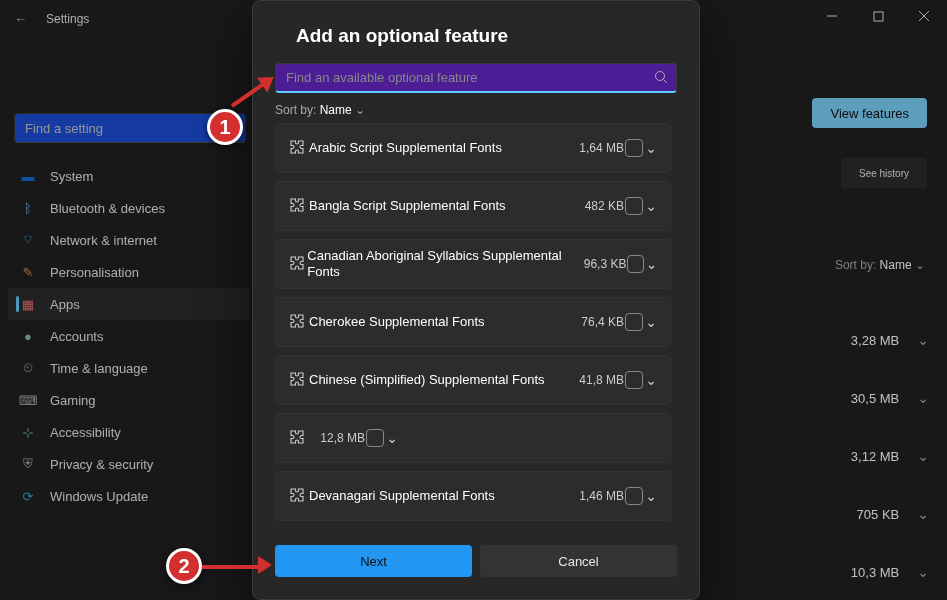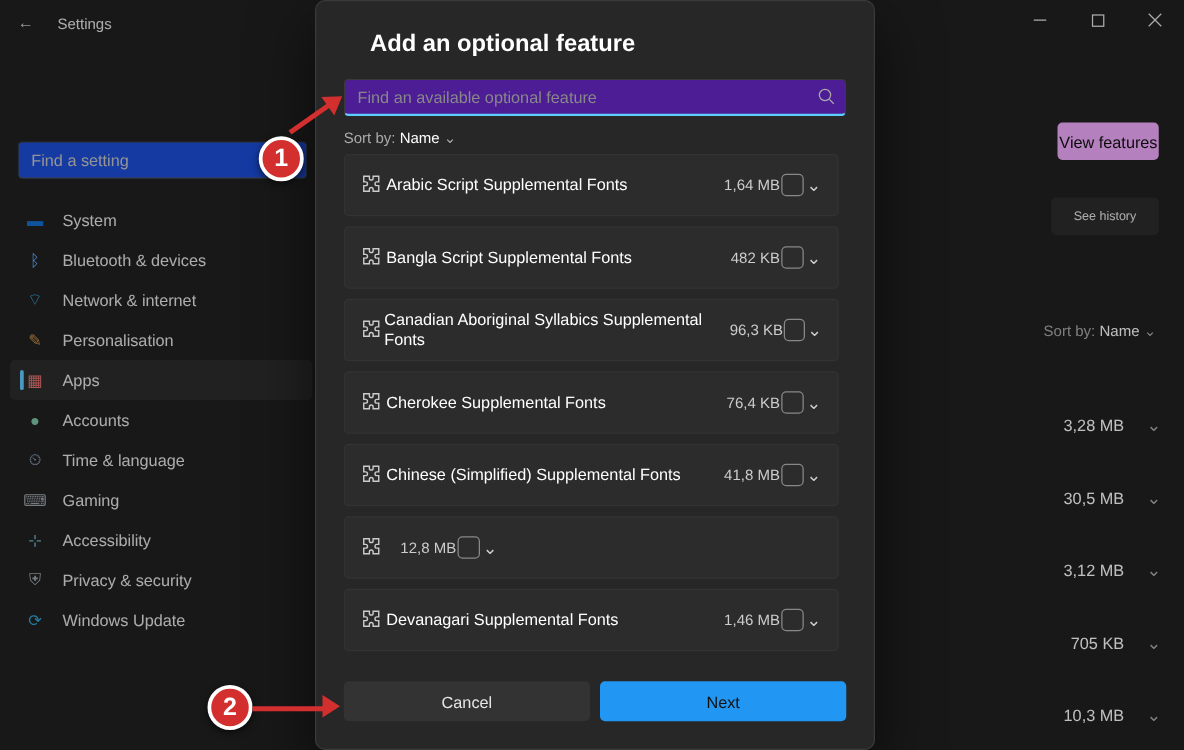--- a/index.html
+++ b/index.html
@@ -7,21 +7,21 @@
     .titlebar { position: absolute; top: 0; right: 0; height: 32px; display: flex; }
     .titlebar .btn { width: 46px; height: 32px; display: flex; align-items: center; justify-content: center; color: #e6e6e6; font-size: 14px; }
     .back-btn { position: absolute; top: 10px; left: 14px; color: #c7c7c7; font-size: 13px; }
     .page-title { position: absolute; top: 12px; left: 46px; font-size: 12px; color: #e6e6e6; }
     .search-field { position: absolute; top: 113px; left: 14px; width: 232px; height: 30px; background: #1d4ed8; border: 1px solid #3a3a3a; border-bottom: 1px solid #555; border-radius: 4px; padding: 0 10px; font-size: 13px; color: #c7c7c7; display: flex; align-items: center; }
     .sidebar { position: absolute; left: 8px; top: 160px; width: 242px; }
     .side-item { height: 32px; display: flex; align-items: center; gap: 14px; padding: 0 12px; border-radius: 4px; font-size: 13px; color: #e6e6e6; }
     .side-item.active { background: #2d2d2d; }
     .side-item.active::before { content:""; position:absolute; left:8px; width:3px; height:16px; background:#60cdff; border-radius:2px; }
     .side-icon { width: 16px; height: 16px; display:inline-flex; align-items:center; justify-content:center; font-size: 13px; }
-    .btn-viewfeat { position:absolute; right: 20px; top: 98px; background:#f0abfc; border-radius:4px; height:30px; display:flex; align-items:center; justify-content:center; padding:0 1px; font-size:13px; color:#111; }
+    .btn-viewfeat { position:absolute; right: 20px; top: 98px; background:#7dd3fc; border-radius:4px; height:30px; display:flex; align-items:center; justify-content:center; padding:0 18px; font-size:13px; color:#111; }
     .btn-seehist { position:absolute; right: 20px; top: 158px; background:#2d2d2d; border-radius:4px; height:30px; display:flex; align-items:center; justify-content:center; padding:0 18px; font-size:10px; color:#e6e6e6; }
     .main-sort { position:absolute; right:22px; top: 258px; font-size:12px; color:#aaa; }
     .main-sort b { color:#fff; font-weight: normal;}
     .installed { position:absolute; left:700px; right:18px; top:290px; }
     .inst-row { height:58px; display:flex; align-items:flex-end; justify-content:flex-end; gap:18px; font-size:13px; }
     .inst-row .chev { color:#aaa; font-size:14px; }
     
     .modal-backdrop { position:absolute; inset:0; background:rgba(0,0,0,0.25); }
     .modal { position:absolute; left:252px; top:0; width:448px; height:600px; background:#272727; border:1px solid #3a3a3a; border-radius:8px; box-shadow:0 20px 50px rgba(0,0,0,.6); display:flex; flex-direction:column; }
     .modal h1 { font-size:19px; font-weight:600; padding:24px 24px 12px;margin-left:19px; }
@@ -232,22 +232,22 @@
               <path fill="none" stroke="#ccc" stroke-width="1.5" d="M4 4h6v2a2 2 0 1 0 4 0V4h6v6h-2a2 2 0 1 0 0 4h2v6h-6v-2a2 2 0 1 0-4 0v2H4v-6h2a2 2 0 1 0 0-4H4z"></path>
             </svg></span>
           <span class="flabel">Devanagari Supplemental Fonts</span>
           <span class="fsize">1,46 MB</span>
           <span class="fcheck"></span>
           <span class="fchev">⌄</span>
         </div>
       </div>
     </div>
   <div class="modal-footer">
+    <div class="btn btn-next">Next</div>
     <div class="btn btn-cancel">Cancel</div>
-    <div class="btn btn-next">Next</div>
   </div>
 </div>
 
 <div class="anno" style="left:207px; top:109px;">
   <div class="badge">1</div>
 </div>
 <div class="arrow-line anno" style="left:232px; top:104px; width:40px; transform:rotate(-35deg);"></div>
 <div class="arrow-head anno" style="left:261px; top:72px; transform:rotate(-35deg);"></div>
 
 <div class="anno" style="left:166px; top:548px;">

